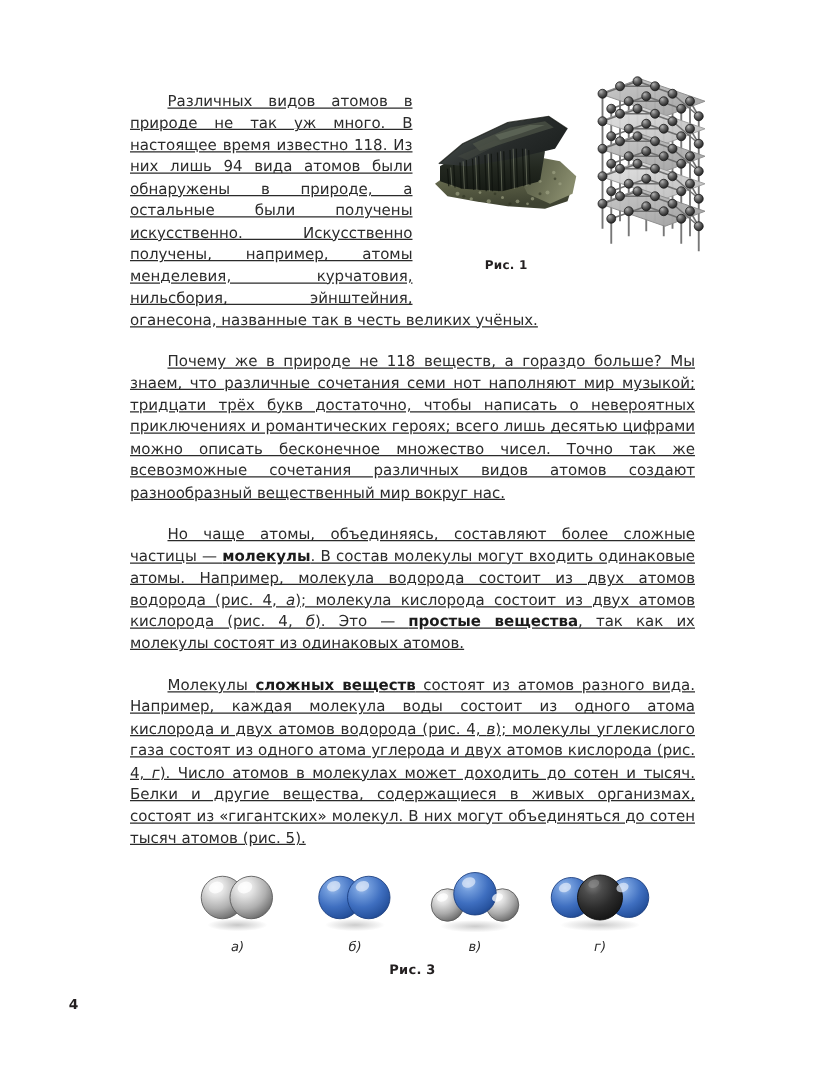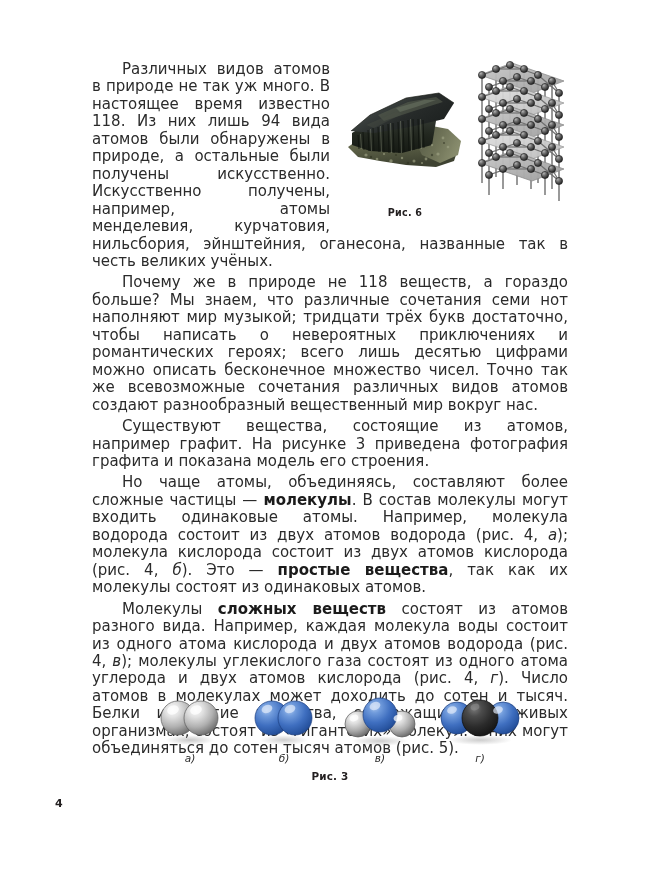--- a/index.html
+++ b/index.html
@@ -25,28 +25,29 @@
 
   
   .content {
     position: absolute;
     left: 88px;
     top: 57px;
     width: 484px;
   }
 
   p.para {
-    margin: 4px;
-    font-size: 15px;
+    margin: 16px;
+    font-size: 12px;
     line-height: 17.45px;
     text-align: justify;
     text-justify: inter-word;
     text-indent: 30px;
     color: #2b2b2b;
     hyphens: manual;
+    text-decoration: underline;
   }
 
   
   .float-figs {
     float: right;
     width: 228px;
     height: 176px;
     margin: 0 0 2px 14px;
     position: relative;
   }
@@ -418,28 +419,27 @@
                 <circle cx="45" cy="20" r="3.6"></circle>
                   <circle cx="59" cy="24" r="3.6"></circle>
                 <circle cx="73" cy="30" r="3.6"></circle>
                   <circle cx="87" cy="36" r="3.6"></circle>
               </g>
             </g>
           </g>
         </svg>
       </div>
 
-      <div class="cap3">Рис. 6</div>
+      <div class="cap3">Рис. 1</div>
     </div>
 
     <p class="para"><span>Различных видов атомов в природе не так уж много. В настоящее время известно 118. Из них лишь 94 вида атомов были обнаружены в природе, а остальные были получены искусственно. Искусственно получены, например, атомы менделевия, курчатовия, нильсбория, эйнштейния, оганесона, названные так в честь великих учёных.</span></p>
 
     <p class="para"><span>Почему же в природе не 118 веществ, а гораздо больше? Мы знаем, что различные сочетания семи нот наполняют мир музыкой; тридцати трёх букв достаточно, чтобы написать о невероятных приключениях и романтических героях; всего лишь десятью цифрами можно описать бесконечное множество чисел. Точно так же всевозможные сочетания различных видов атомов создают разнообразный вещественный мир вокруг нас.</span></p>
 
-    <p class="para"><span>Существуют вещества, состоящие из атомов, например графит. На рисунке 3 приведена фотография графита и показана модель его строения.</span></p>
 
     <p class="para"><span>Но чаще атомы, объединяясь, составляют более сложные частицы — </span><b class="bold">молекулы</b><span>. В состав молекулы могут входить одинаковые атомы. Например, молекула водорода состоит из двух атомов водорода (рис. 4, </span><i class="ital">а</i><span>); молекула кислорода состоит из двух атомов кислорода (рис. 4, </span><i class="ital">б</i><span>). Это — </span><b class="bold">простые вещества</b><span>, так как их молекулы состоят из одинаковых атомов.</span></p>
 
     <p class="para"><span>Молекулы </span><b class="bold">сложных веществ</b><span> состоят из атомов разного вида. Например, каждая молекула воды состоит из одного атома кислорода и двух атомов водорода (рис. 4, </span><i class="ital">в</i><span>); молекулы углекислого газа состоят из одного атома углерода и двух атомов кислорода (рис. 4, </span><i class="ital">г</i><span>). Число атомов в молекулах может доходить до сотен и тысяч. Белки и другие вещества, содержащиеся в живых организмах, состоят из «гигантских» молекул. В них могут объединяться до сотен тысяч атомов (рис. 5).</span></p>
 
   </div>
 
   <div class="molecules">
 
     <div class="mol-row">

